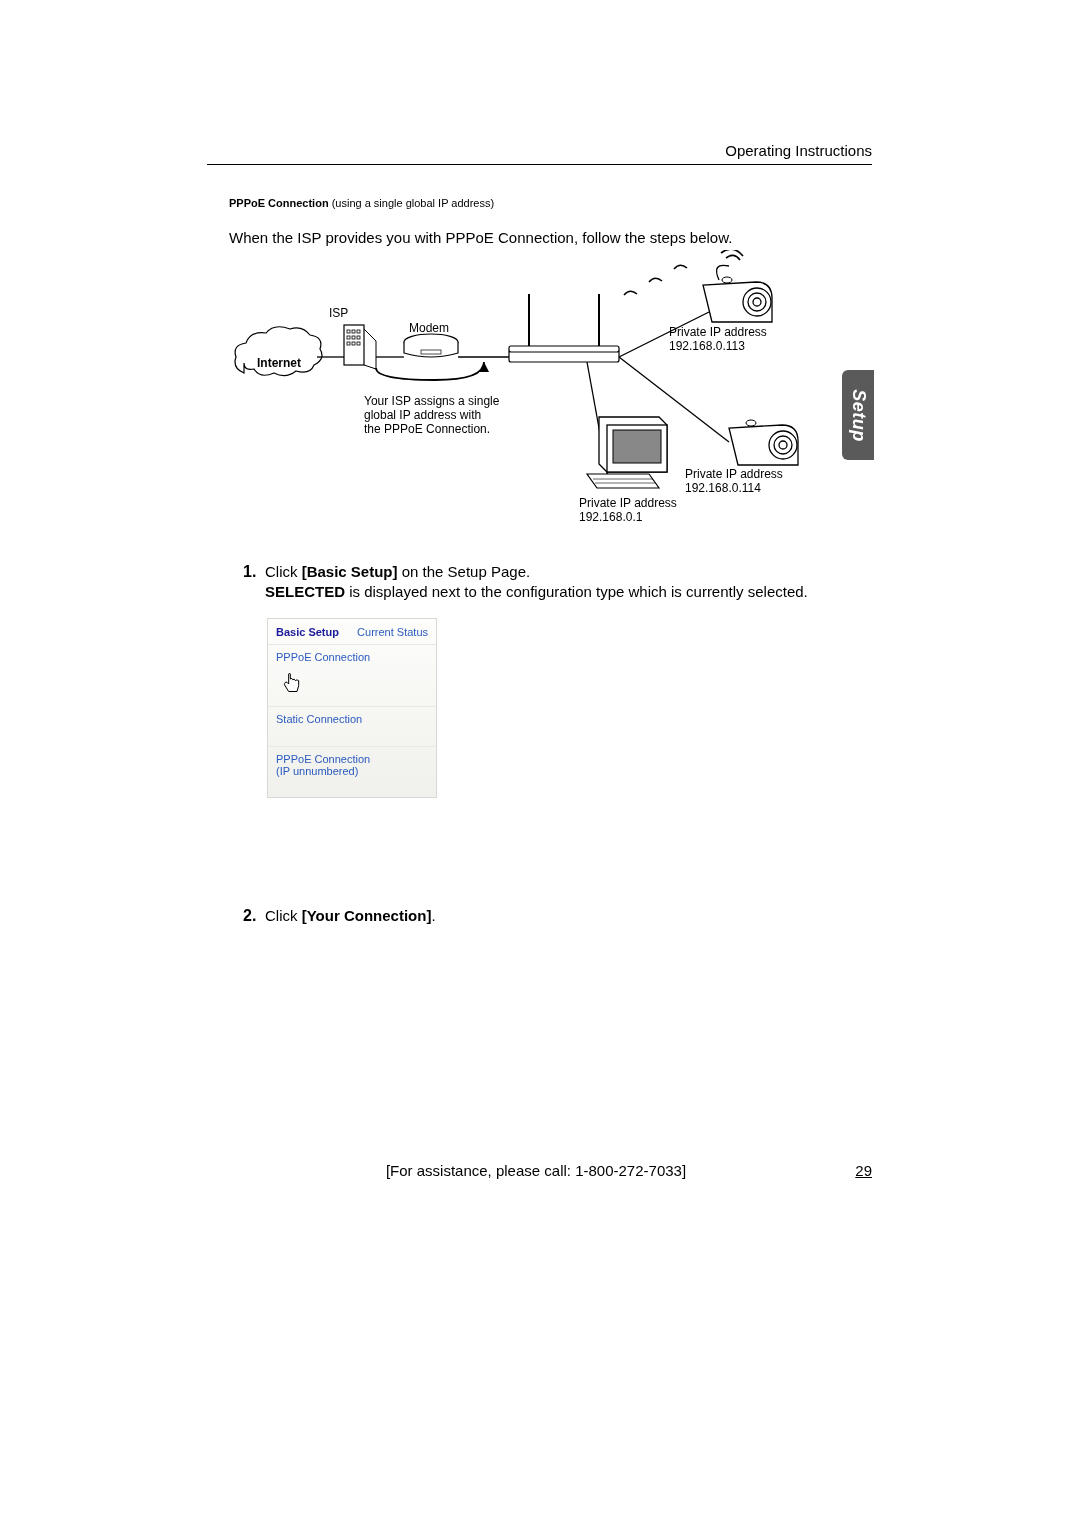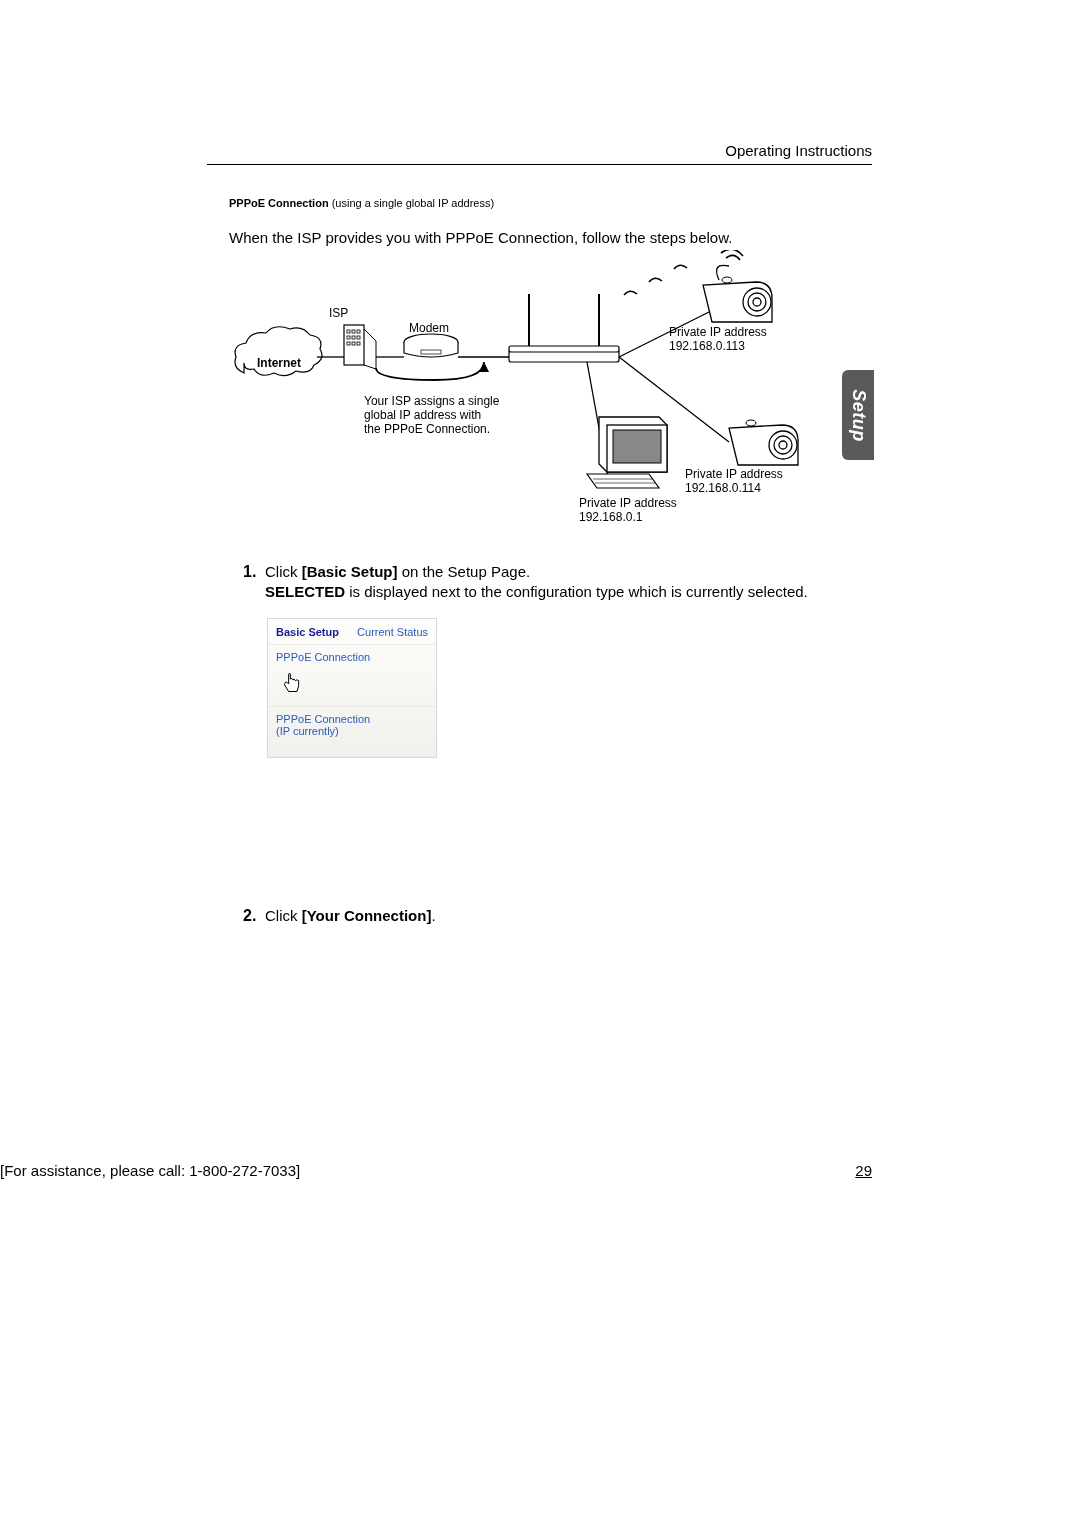--- a/index.html
+++ b/index.html
@@ -103,20 +103,21 @@
       font-size: 18px;
       transform: rotate(90deg);
       white-space: nowrap;
       letter-spacing: 0.5px;
     }
     .footer {
       position: absolute;
       top: 1162px;
       left: 0;
       width: 1072px;
+      text-align: center;
       font-size: 15px;
     }
     .page-num {
       position: absolute;
       top: 1162px;
       right: 208px;
       font-size: 15px;
       text-decoration: underline;
     }
   </style>
@@ -223,23 +224,26 @@
   <div class="ui-row" style="min-height:26px; align-items:flex-end;">
     <span class="ui-header">Basic Setup</span>
     <span class="ui-status">Current Status</span>
   </div>
   <div class="ui-row" style="min-height:62px; flex-direction:column;">
     <span class="ui-link">PPPoE Connection</span>
     <svg class="cursor-icon" viewBox="0 0 24 28">
       <path d="M 8 2 L 8 14 L 6 12 Q 3 11 3 15 L 8 23 L 18 23 L 20 16 L 20 10 Q 18 8 16 10 Q 15 7 13 9 Q 12 6 10 8 L 10 2 Q 9 0 8 2 Z" fill="#fff" stroke="#000" stroke-width="1.2"></path>
     </svg>
   </div>
+  <div class="ui-row">
+    <span class="ui-link">Static Connection</span>
+  </div>
   <div class="ui-row" style="flex-direction:column; gap:0;">
     <span class="ui-link">PPPoE Connection</span>
-    <span class="ui-link">(IP currently)</span>
+    <span class="ui-link">(IP unnumbered)</span>
   </div>
 </div>
 
 <div class="step step2">
   <span class="step-num">2.</span>
   <span>Click </span><b>[Your Connection]</b><span>.</span>
 </div>
 
 <div class="side-tab">
   <span class="side-tab-text">Setup</span>

